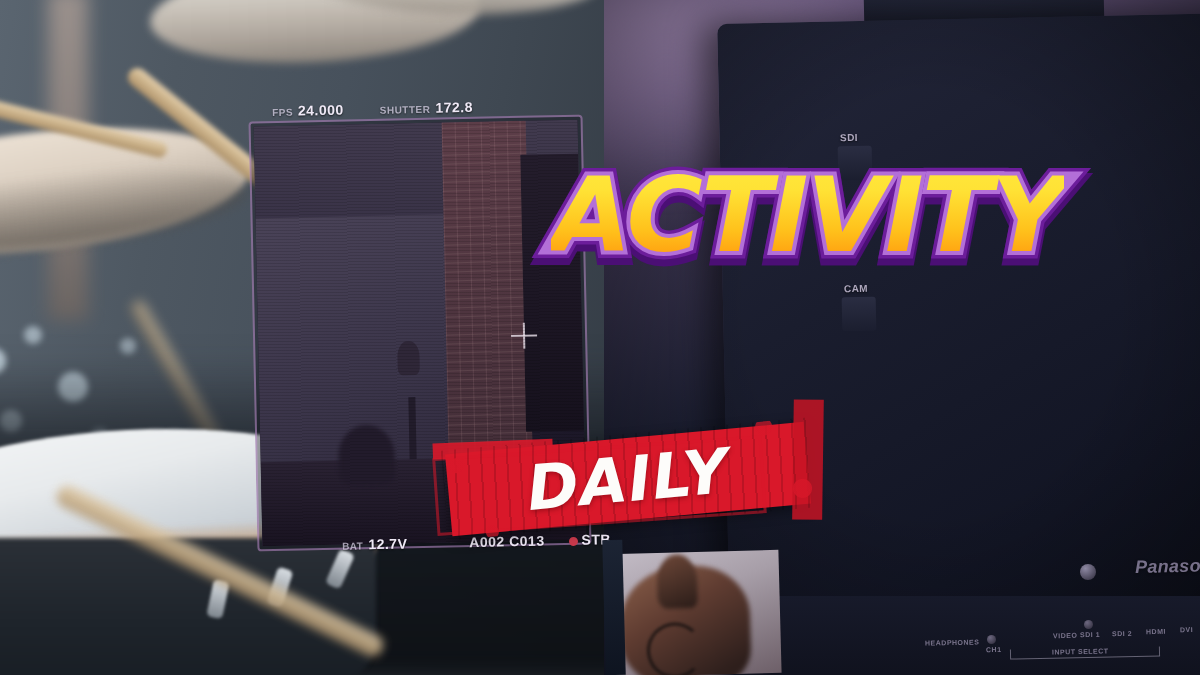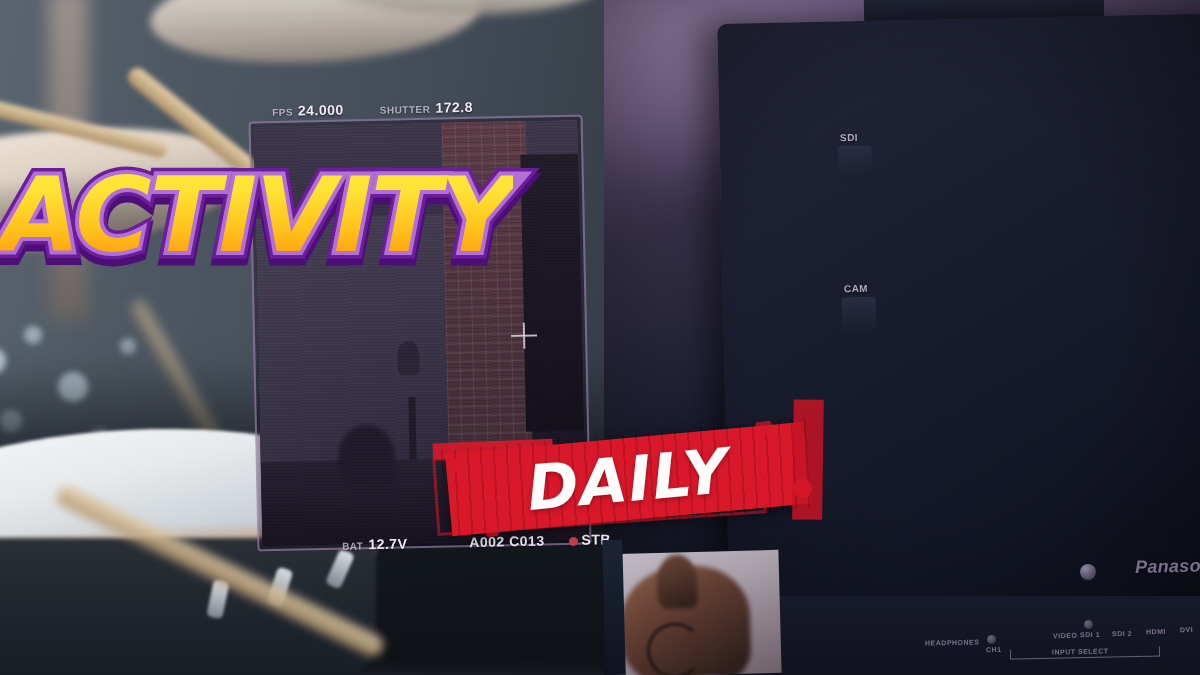--- a/index.html
+++ b/index.html
@@ -301,21 +301,21 @@
     color: #0b0b0b;
     letter-spacing: 1px;
     transform: scaleX(.92) scaleY(1.22);
     white-space: nowrap;
   }
 
   
   .logo {
     position: absolute; left: 0; top: 170px; width: 1064px;
     z-index: 30;
-    text-align: left;
+    text-align: right;
     pointer-events: none;
   }
   .logo-line {
     font-family: "DejaVu Sans", sans-serif;
     font-weight: 700;
     font-style: italic;
     line-height: .88;
     letter-spacing: -2px;
     white-space: nowrap;
     display: block;

